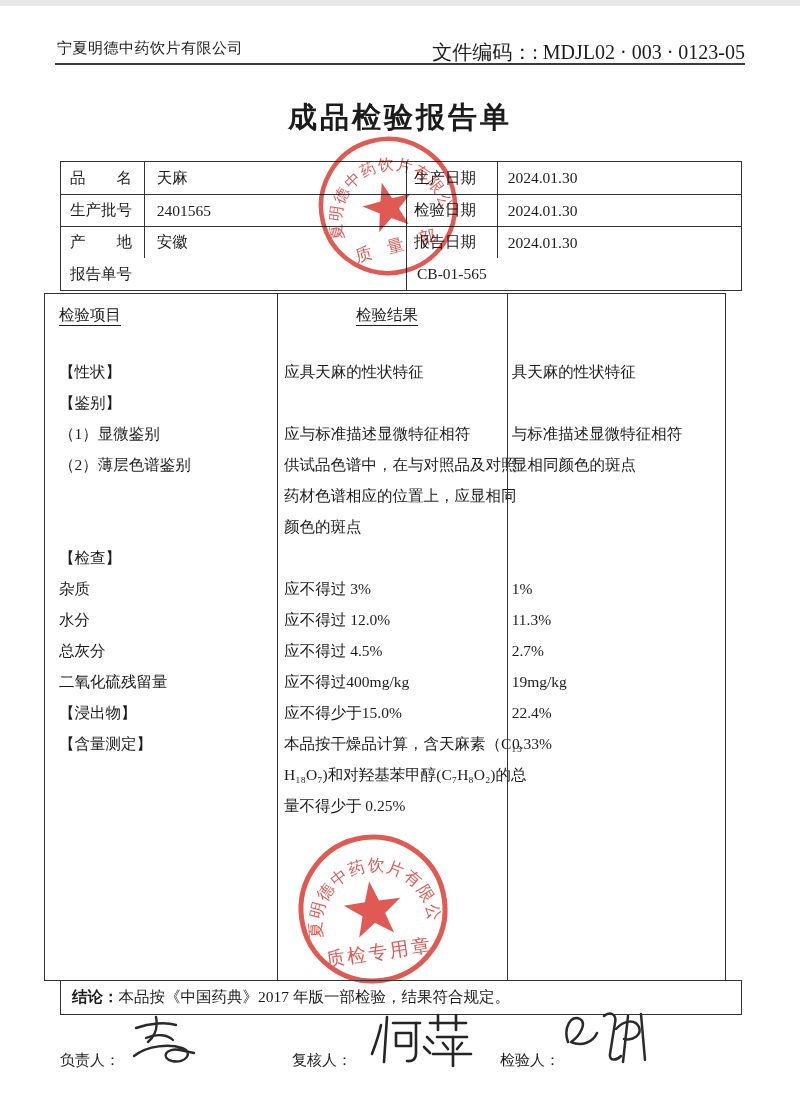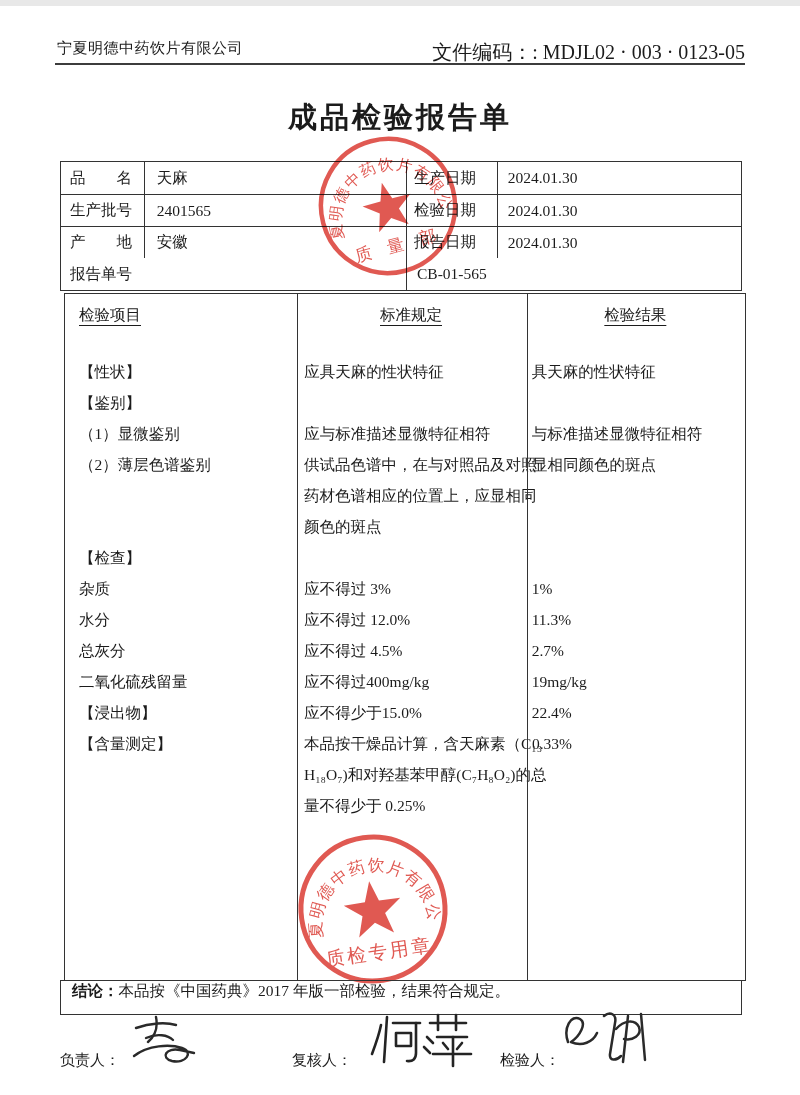--- a/index.html
+++ b/index.html
@@ -21,40 +21,40 @@
   .info-row + .info-row{border-top:1px solid #333;}
   .info-cell{box-sizing:border-box;display:flex;align-items:center;white-space:nowrap;overflow:hidden;}
   .info-cell + .info-cell{border-left:1px solid #333;}
   .ic-label {width:83px;padding-left:9px;}
   .ic-value {width:263px;padding-left:12px;}
   .ic-label2{width:91px;padding-left:7px;}
   .ic-value2{width:245px;padding-left:10px;}
   .ic-wide  {width:346px;padding-left:9px;}
   .ic-wide2 {width:336px;padding-left:10px;}
   
-  .main-table{position:absolute;left:64px;top:287px;width:682px;height:688px;
+  .main-table{position:absolute;left:44px;top:287px;width:682px;height:688px;
               border:1.5px solid #333;box-sizing:border-box;font-size:15.5px;}
   .vline{position:absolute;top:0;bottom:0;width:1px;background:#333;}
   .vline.v1{left:232px;} .vline.v2{left:462px;}
   .mt-header{display:flex;height:42px;align-items:center;}
   .mt-h{box-sizing:border-box;text-decoration:underline;text-underline-offset:5px;
         text-decoration-thickness:1px;white-space:nowrap;}
   .mt-h.h1{width:232px;padding-left:14px;}
   .mt-h.h2{width:230px;text-align:center;}
   .mt-h.h3{width:220px;text-align:center;}
   .mt-body{padding-top:20px;}
   .trow{display:flex;min-height:31px;}
   .tcell{box-sizing:border-box;}
   .tcell.c1{width:232px;padding-left:14px;}
   .tcell.c2{width:230px;padding-left:8px;}
   .tcell.c3{width:220px;padding-left:6px;}
   .line{height:31px;line-height:31px;white-space:nowrap;}
   
   .conclusion{position:absolute;left:60px;top:974px;width:682px;height:35px;
-              border:1.5px solid #333;box-sizing:border-box;display:flex;
+              border:1.5px solid #333;box-sizing:border-box;display:flex;align-items:center;
               padding-left:11px;font-size:15.5px;}
   .conclusion b{font-weight:bold;}
   
   .stamp{position:absolute;opacity:.82;mix-blend-mode:multiply;pointer-events:none;}
   .stamp-top{left:308px;top:120px;}
   .stamp-bottom{left:288px;top:818px;}
   
   .sig-label{position:absolute;font-size:15px;white-space:nowrap;}
   .sig-svg{position:absolute;}
 </style>
@@ -94,21 +94,20 @@
       <div class="info-cell ic-wide">报告单号</div>
       <div class="info-cell ic-wide2">CB-01-565</div>
     </div>
   </div>
 
   <div class="main-table">
     <div class="vline v1"></div>
     <div class="vline v2"></div>
     <div class="mt-header">
       <div class="mt-h h1">检验项目</div>
-      <div class="mt-h h2">标准规定</div>
       <div class="mt-h h3">检验结果</div>
     </div>
     <div class="mt-body" id="mt-body">
         <div class="trow">
           <div class="tcell c1">
             <div class="line">【性状】</div>
           </div>
           <div class="tcell c2">
             <div class="line">应具天麻的性状特征</div>
           </div>

